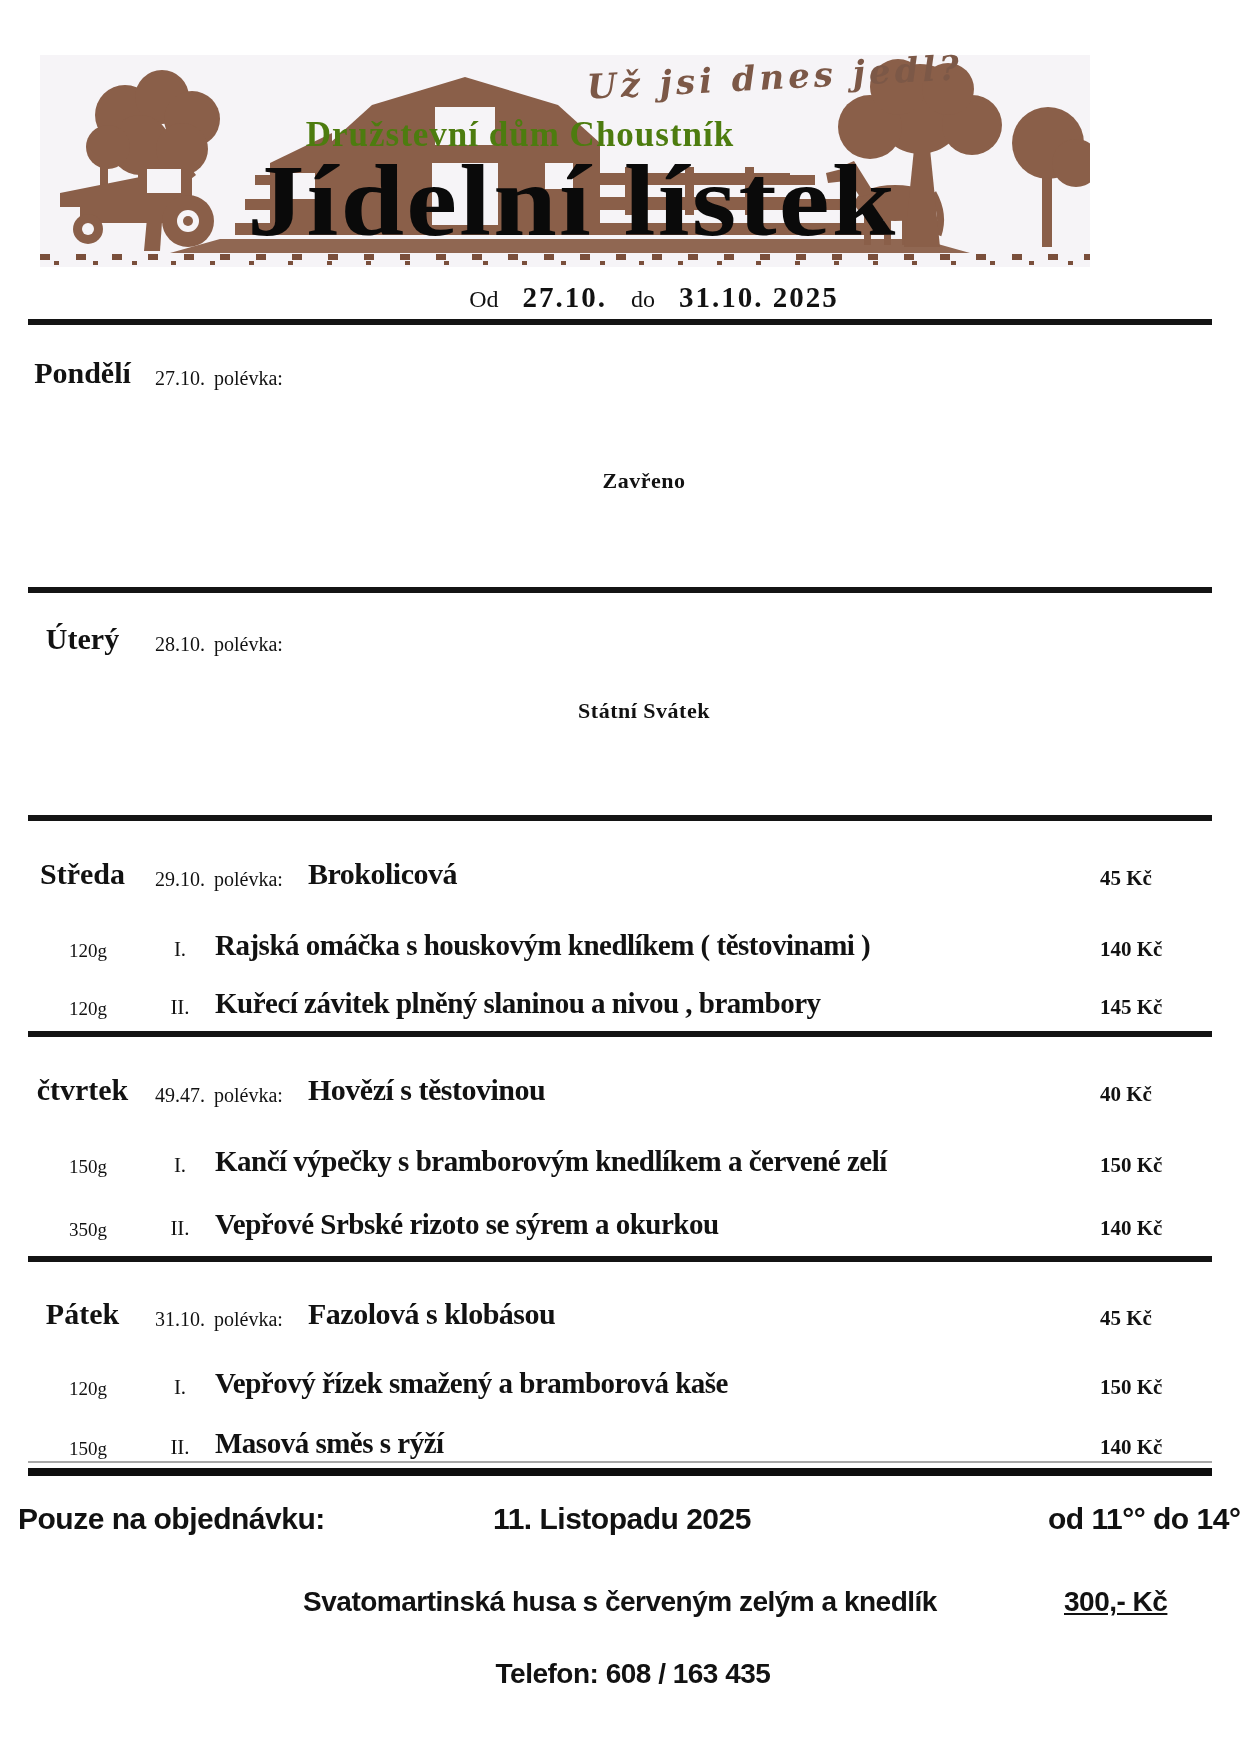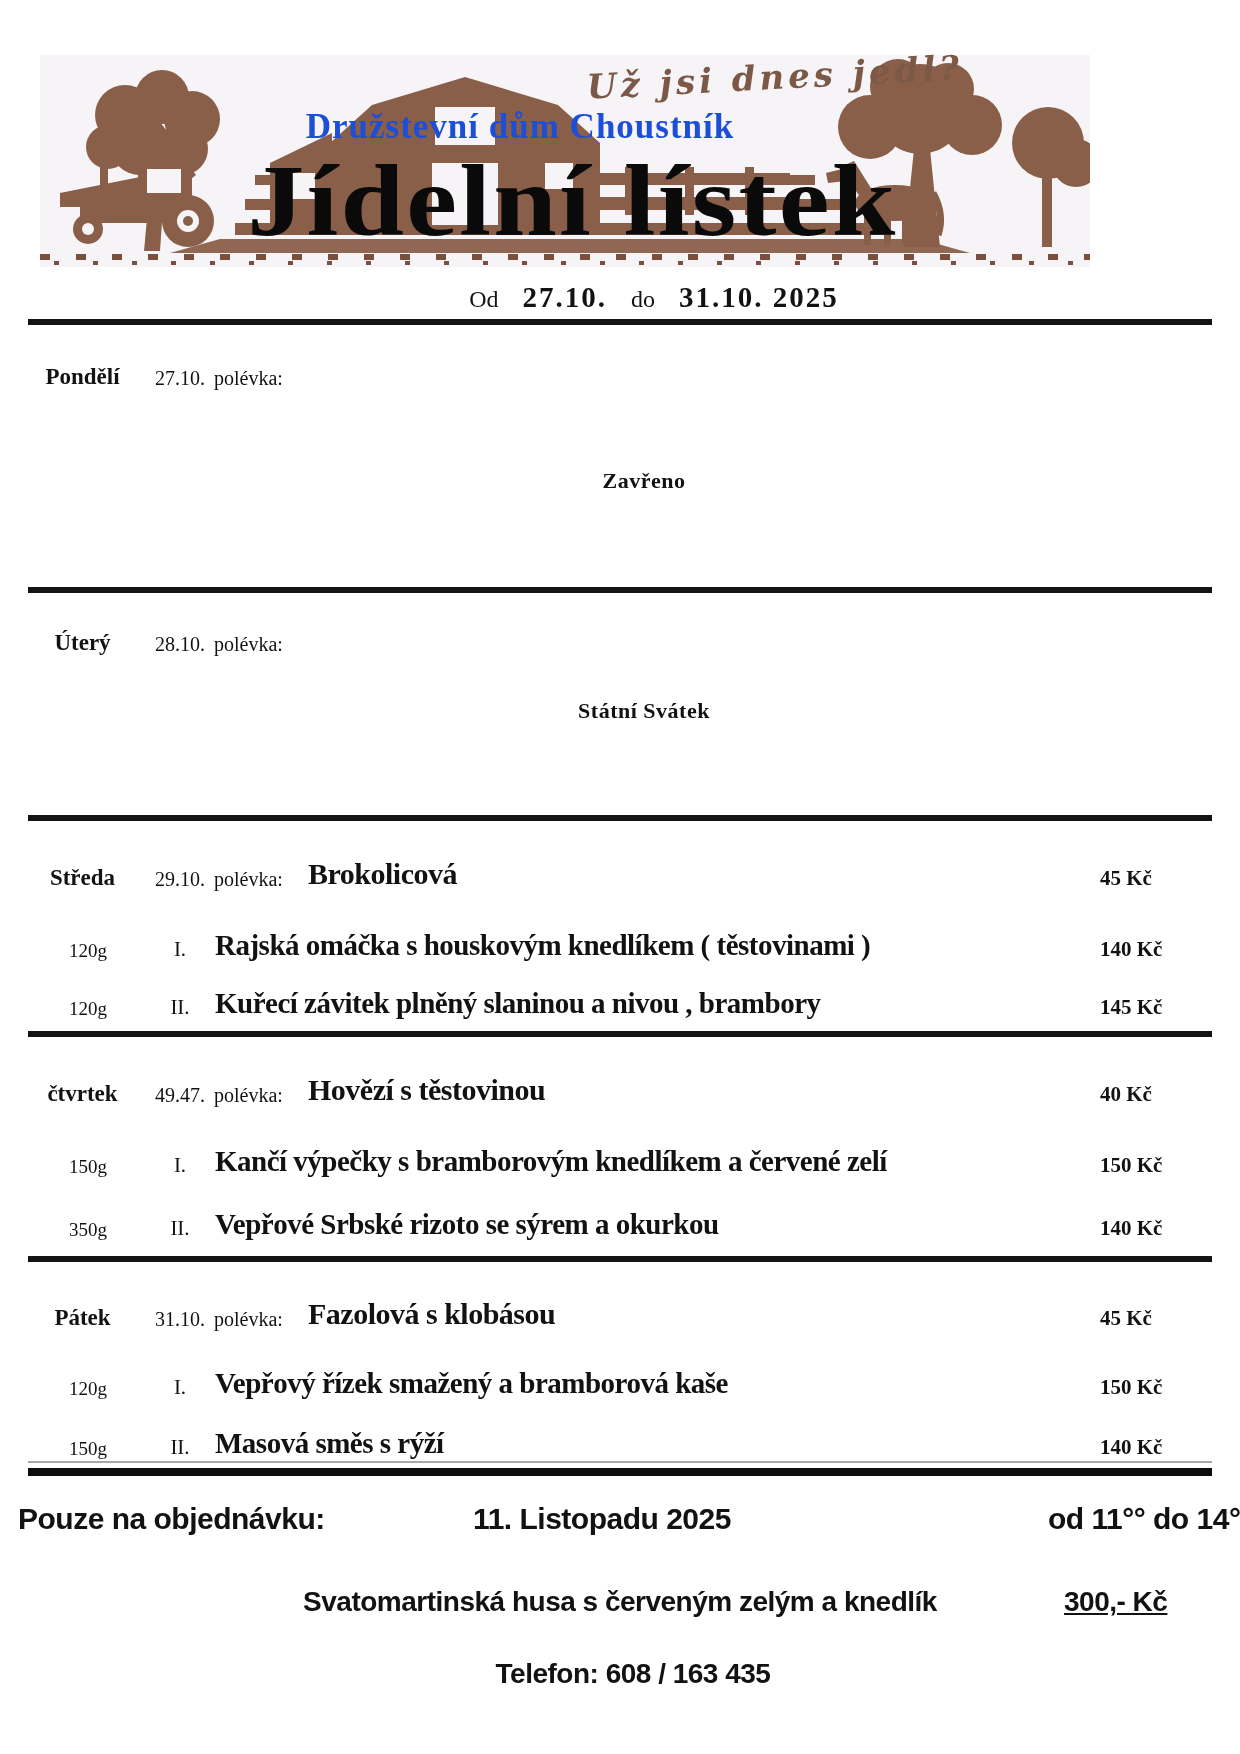--- a/index.html
+++ b/index.html
@@ -5,57 +5,57 @@
   * { margin:0; padding:0; box-sizing:border-box; }
   body { background:#ffffff; font-family:"Liberation Serif","DejaVu Serif",serif; color:#121212; }
   .page { position:relative; width:1240px; height:1754px; background:#ffffff; overflow:hidden; }
 
   
   .header-img { position:absolute; left:40px; top:55px; width:1050px; height:212px; background:#f6f4f7; }
   .header-img svg { position:absolute; inset:0; }
   .tagline { position:absolute; left:500px; top:2px; width:470px; text-align:center;
              font-family:"DejaVu Serif","Liberation Serif",serif; font-style:italic; font-weight:bold;
              font-size:34px; letter-spacing:4px; color:#7c5847; transform:rotate(-3deg); }
-  .org-name { position:absolute; left:150px; top:52px; width:660px; text-align:center;
-              font-weight:bold; font-size:35px; letter-spacing:1px; color:#1d4ed8; }
+  .org-name { position:absolute; left:150px; top:60px; width:660px; text-align:center;
+              font-weight:bold; font-size:35px; letter-spacing:1px; color:#4d7c0f; }
   .main-title { position:absolute; left:132px; top:92px; width:800px; text-align:center; }
   .main-title span { display:inline-block; font-weight:bold; font-size:102px; line-height:1.05;
                      letter-spacing:2px; transform:scaleX(1.12); color:#0a0a0a; }
 
   
   .date-line { position:absolute; left:0; top:281px; width:1240px; padding-left:68px;
                display:flex; justify-content:center; align-items:baseline; gap:24px; }
   .date-line .lbl { font-size:24px; }
   .date-line .val { font-size:29px; font-weight:bold; letter-spacing:2px; }
 
   
   .rule { position:absolute; left:28px; width:1184px; height:6px; background:#141414; }
   .rule-gray { position:absolute; left:28px; width:1184px; height:2px; background:#a9a9a9; }
   .rule-thick { position:absolute; left:28px; width:1184px; height:8px; background:#0e0e0e; }
 
   
   .row { position:absolute; left:0; width:1240px; height:36px; }
   .row > span { position:absolute; bottom:0; white-space:nowrap; }
-  .day-name   { left:30px; width:105px; text-align:center; font-weight:bold; font-size:23px; }
+  .day-name   { left:30px; width:105px; text-align:center; font-weight:bold; font-size:30px; }
   .day-date   { left:155px; font-size:20px; }
   .day-date i { font-style:normal; margin-left:9px; }
   .soup-name  { left:308px; font-weight:bold; font-size:30px; letter-spacing:-0.5px; }
   .item-weight{ left:33px; width:110px; text-align:center; font-size:19px; }
   .item-num   { left:158px; width:44px; text-align:center; font-size:21px; }
   .item-name  { left:215px; font-weight:bold; font-size:29px; letter-spacing:-0.5px; }
   .price      { left:1100px; font-weight:bold; font-size:21px; }
   .notice { position:absolute; left:0; width:1240px; text-align:center;
             font-weight:bold; font-size:22px; letter-spacing:0.5px;margin-left:24px; }
 
   
   .sans { font-family:"Liberation Sans","DejaVu Sans",sans-serif; font-weight:bold; letter-spacing:-0.5px; }
   .f-row { position:absolute; left:0; width:1240px; height:36px; }
   .f-row > span { position:absolute; bottom:0; white-space:nowrap; }
   .order-label { left:18px; font-size:30px; }
-  .order-date  { left:392px; width:420px; text-align:center; font-size:30px; }
+  .order-date  { left:412px; width:420px; text-align:center; font-size:30px; }
   .order-time  { left:1000px; font-size:30px;margin-left:48px; }
   .order-dish  { left:0; width:1240px; text-align:center; font-size:28px; }
   .order-price { left:1064px; font-size:28px;text-decoration:underline; }
   .phone-line  { position:absolute; left:20px; width:1226px; text-align:center; font-size:28px; }
 </style>
 </head>
 <body>
 
 <div class="page">
 

